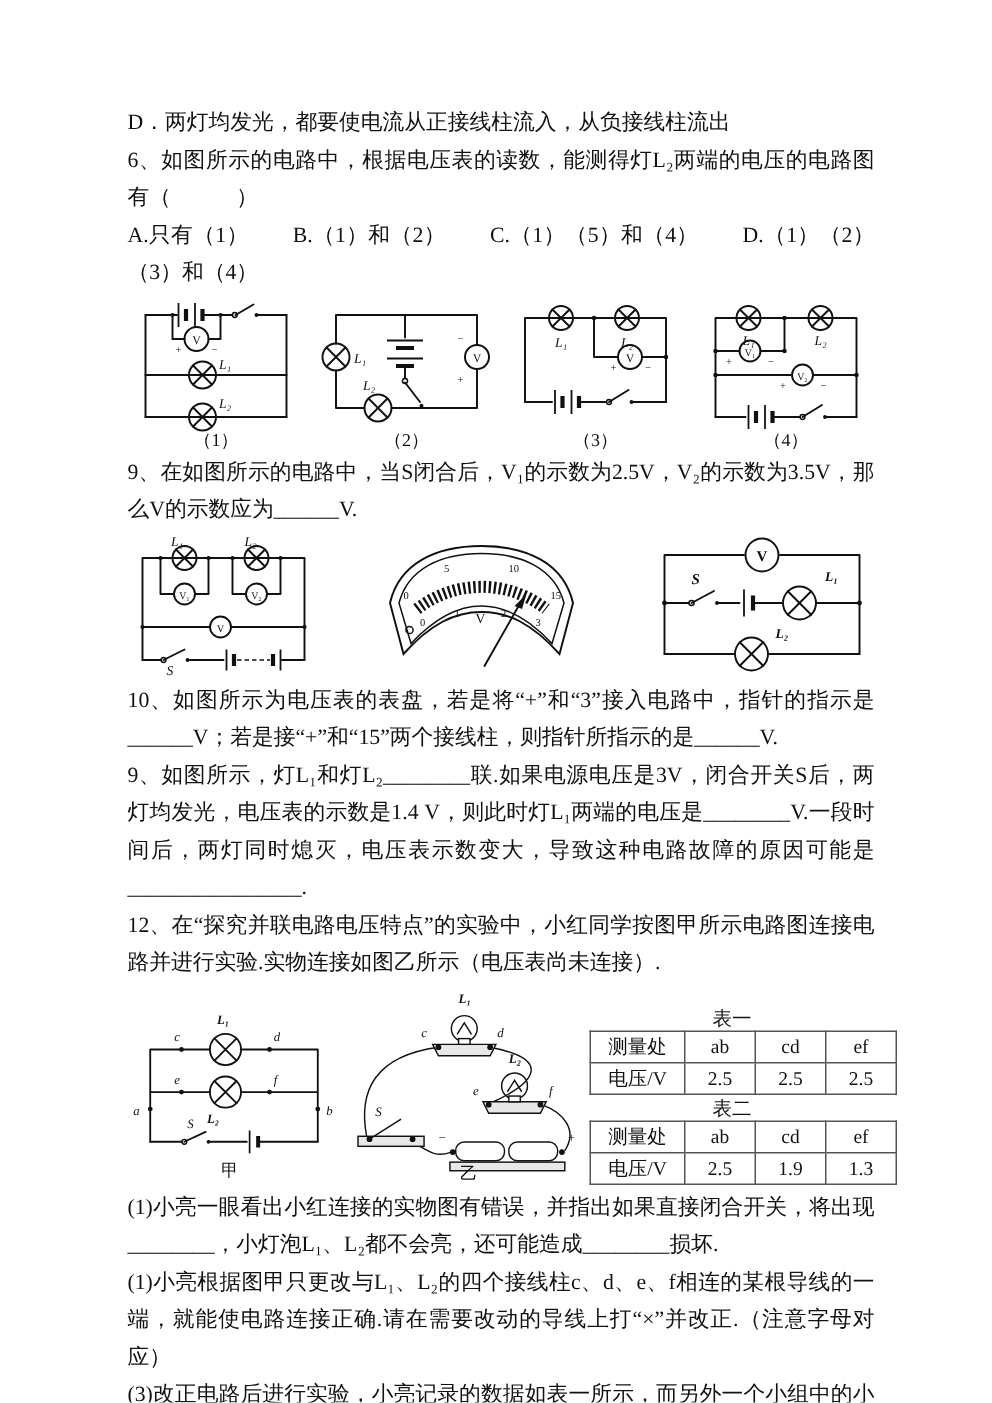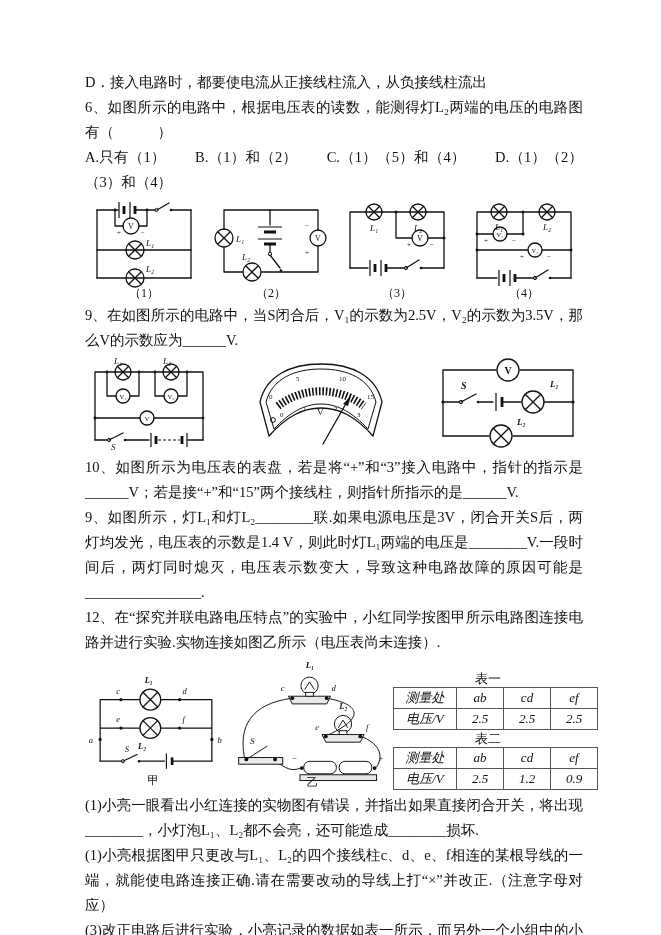--- a/index.html
+++ b/index.html
@@ -16,30 +16,30 @@
   svg .plL{stroke:#111;stroke-width:1.2;fill:none;}
   svg .plS{stroke:#111;stroke-width:2.8;fill:none;}
   svg .dot{fill:#111;stroke:none;}
   svg text{font-family:"Liberation Serif","DejaVu Serif",serif;fill:#111;stroke:none;}
   svg .lbl{font-style:italic;font-size:9px;}
   svg .sm{font-size:7px;}
   svg .meter{font-size:7px;}
   svg .cap{font-size:12px;text-anchor:middle;}
   .tablecol{width:190px;font-size:13px;}
   .tbl-title{text-align:center;line-height:17px;}
-  table.dat{border-collapse:collapse;margin:0 auto;font-style:italic;}
+  table.dat{border-collapse:collapse;margin:0 auto;}
   table.dat td{border:1px solid #555;text-align:center;padding:0 6px;height:20px;font-size:13px;min-width:34px;}
   table.dat td.c0{min-width:50px;}
 </style>
 </head>
 <body>
 
 <div class="doc">
 
-  <p class="line">D．接入电路时，都要使电流从正接线柱流入，从负接线柱流出</p>
+  <p class="line">D．两灯均发光，都要使电流从正接线柱流入，从负接线柱流出</p>
   <p class="line">6、如图所示的电路中，根据电压表的读数，能测得灯L₂两端的电压的电路图有（　　　）</p>
   <p class="line">A.只有（1）　　B.（1）和（2）　　C.（1）（5）和（4）　　D.（1）（2）（3）和（4）</p>
 
   <div class="figrow">
 
     <svg width="118" height="102" viewBox="0 0 118 102">
       <path class="w" d="M12,12 V80 M106,12 V80"></path>
       <path class="w" d="M12,12 H33 M51,12 H70 M86,12 H106"></path>
       <g>
         <path class="plL" d="M34,4 V20 M45,4 V20"></path>
@@ -409,22 +409,22 @@
         <tbody>
             <tr>
           <td class="c0">测量处</td>
           <td>ab</td>
           <td>cd</td>
           <td>ef</td>
         </tr>
         <tr>
           <td class="c0">电压/V</td>
           <td>2.5</td>
-          <td>1.2</td>
-          <td>0.9</td>
+          <td>1.9</td>
+          <td>1.3</td>
         </tr>
       </tbody>
         </table>
     </div>
   </div>
 
   <p class="line">(1)小亮一眼看出小红连接的实物图有错误，并指出如果直接闭合开关，将出现________，小灯泡L₁、L₂都不会亮，还可能造成________损坏.</p>
   <p class="line">(1)小亮根据图甲只更改与L₁、L₂的四个接线柱c、d、e、f相连的某根导线的一端，就能使电路连接正确.请在需要改动的导线上打“×”并改正.（注意字母对应）</p>
   <p class="line">(3)改正电路后进行实验，小亮记录的数据如表一所示，而另外一个小组中的小虎同学测量记录的数据如表二所示.小亮迅速指出，小虎在实验中出现了错误，你认为小虎的错误可能是____________.</p>
 

